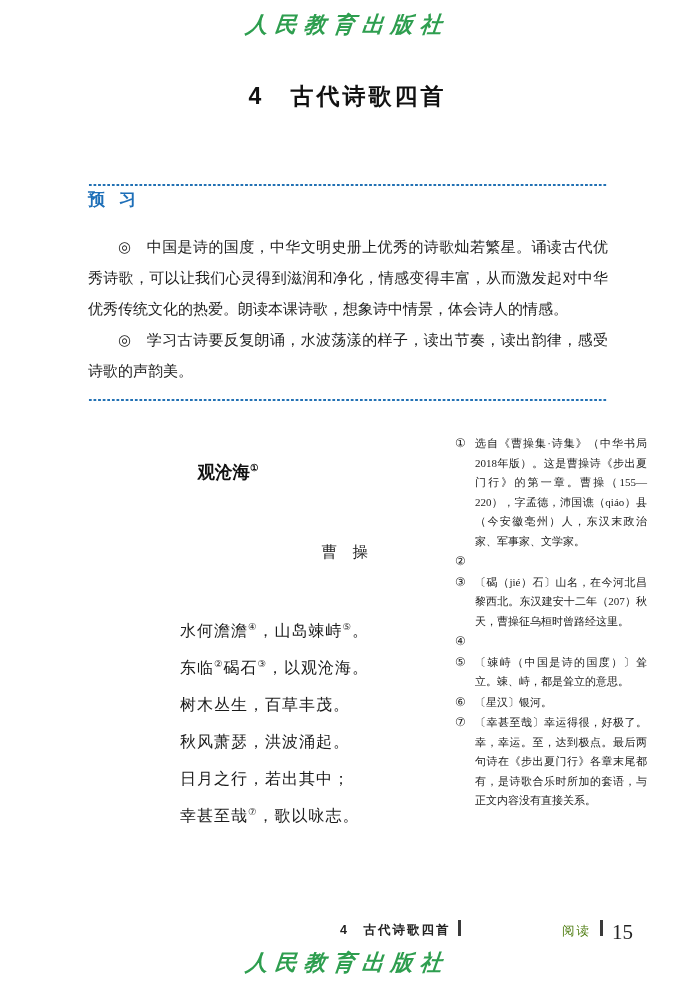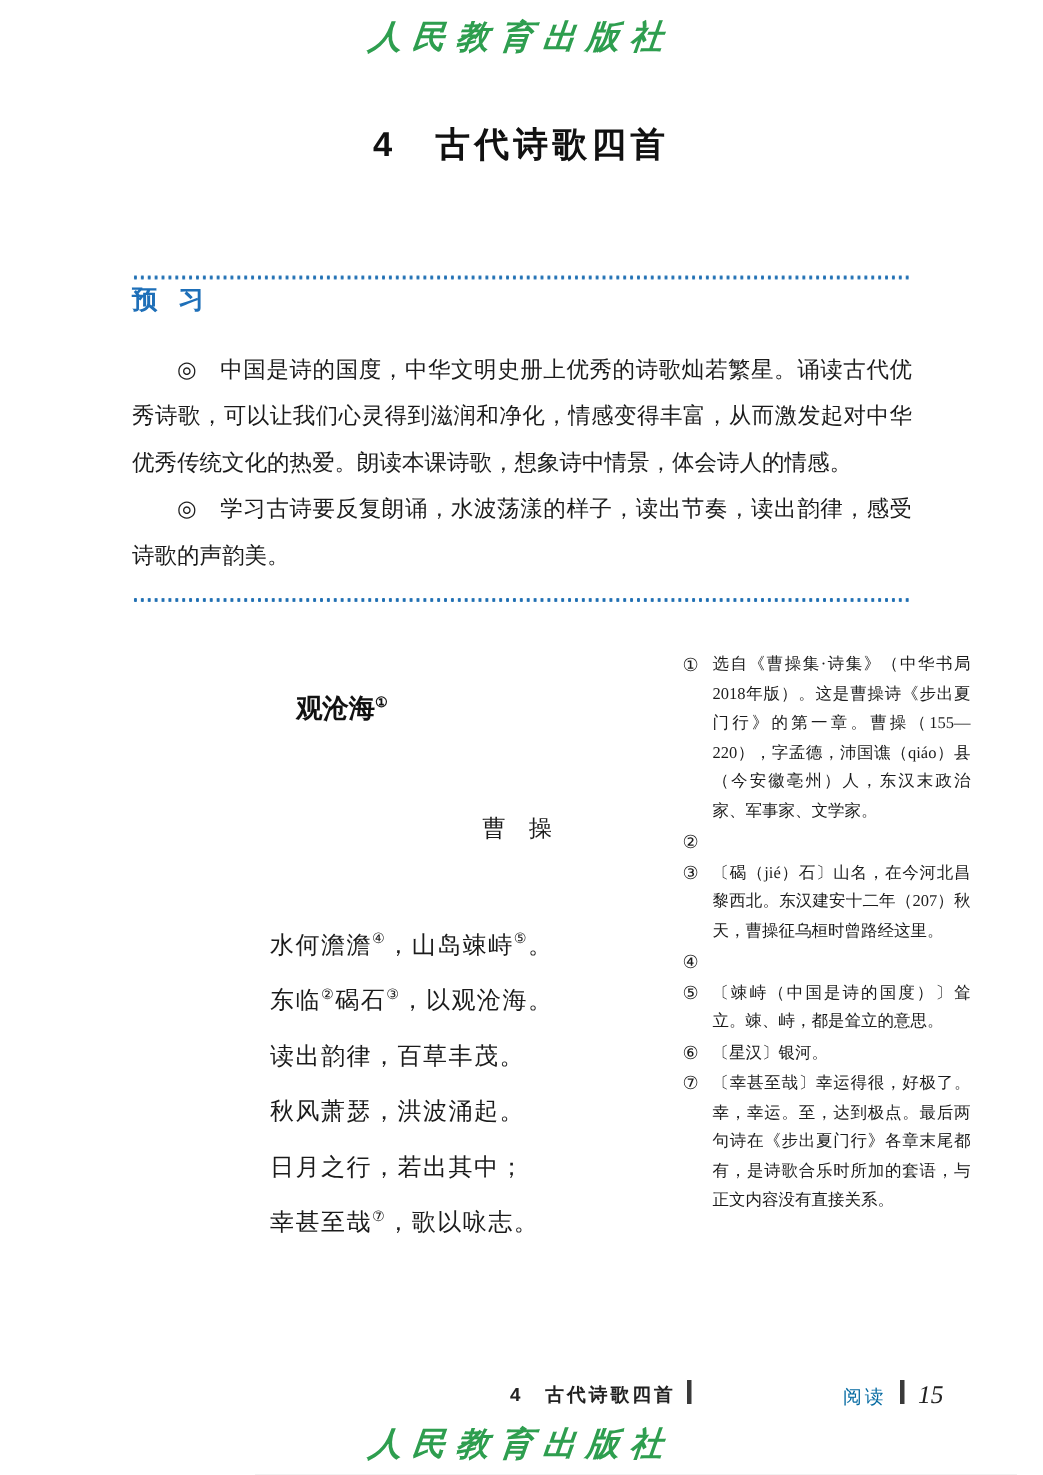--- a/index.html
+++ b/index.html
@@ -139,29 +139,28 @@
     width: 3px; height: 16px;
     background: #3a3a3a;
   }
   .footer-bar-1 { top: 920px; left: 458px; }
   .footer-bar-2 { top: 920px; left: 600px; }
   .footer-section {
     position: absolute;
     top: 923px; left: 562px;
     font-family: "Liberation Sans", "DejaVu Sans", sans-serif;
     font-size: 12.5px;
-    color: #0369a1;
+    color: #4d7c0f;
     letter-spacing: 2px;
   }
   .footer-page {
     position: absolute;
     top: 920px; left: 612px;
-    font-size: 17px;
+    font-size: 21px;
     color: #222;
-    font-style: italic;
   }
 </style>
 </head>
 <body>
 
 <div class="page">
 
   <div class="logo logo-top">人民教育出版社</div>
 
   <h1 class="lesson-title">4　古代诗歌四首</h1>
@@ -179,21 +178,21 @@
 
   <div class="poem-title">
     <span>观沧海</span><sup>①</sup>
   </div>
 
   <div class="poem-author">曹　操</div>
 
   <div class="poem-lines">
       <div class="poem-line"><span>水何澹澹</span><sup>④</sup><span>，山岛竦峙</span><sup>⑤</sup><span>。</span></div>
       <div class="poem-line"><span>东临</span><sup>②</sup><span>碣石</span><sup>③</sup><span>，以观沧海。</span></div>
-      <div class="poem-line"><span>读出韵律，百草丰茂。</span></div>
+      <div class="poem-line"><span>树木丛生，百草丰茂。</span></div>
       <div class="poem-line"><span>秋风萧瑟，洪波涌起。</span></div>
       <div class="poem-line"><span>日月之行，若出其中；</span></div>
       <div class="poem-line"><span>幸甚至哉</span><sup>⑦</sup><span>，歌以咏志。</span></div>
     </div>
 
   <div class="notes-list">
       <div class="note">
         <span class="nmark">①</span>
         <span class="ntext">选自《曹操集·诗集》（中华书局2018年版）。这是曹操诗《步出夏门行》的第一章。曹操（155—220），字孟德，沛国谯（qiáo）县（今安徽亳州）人，东汉末政治家、军事家、文学家。</span>
       </div>

